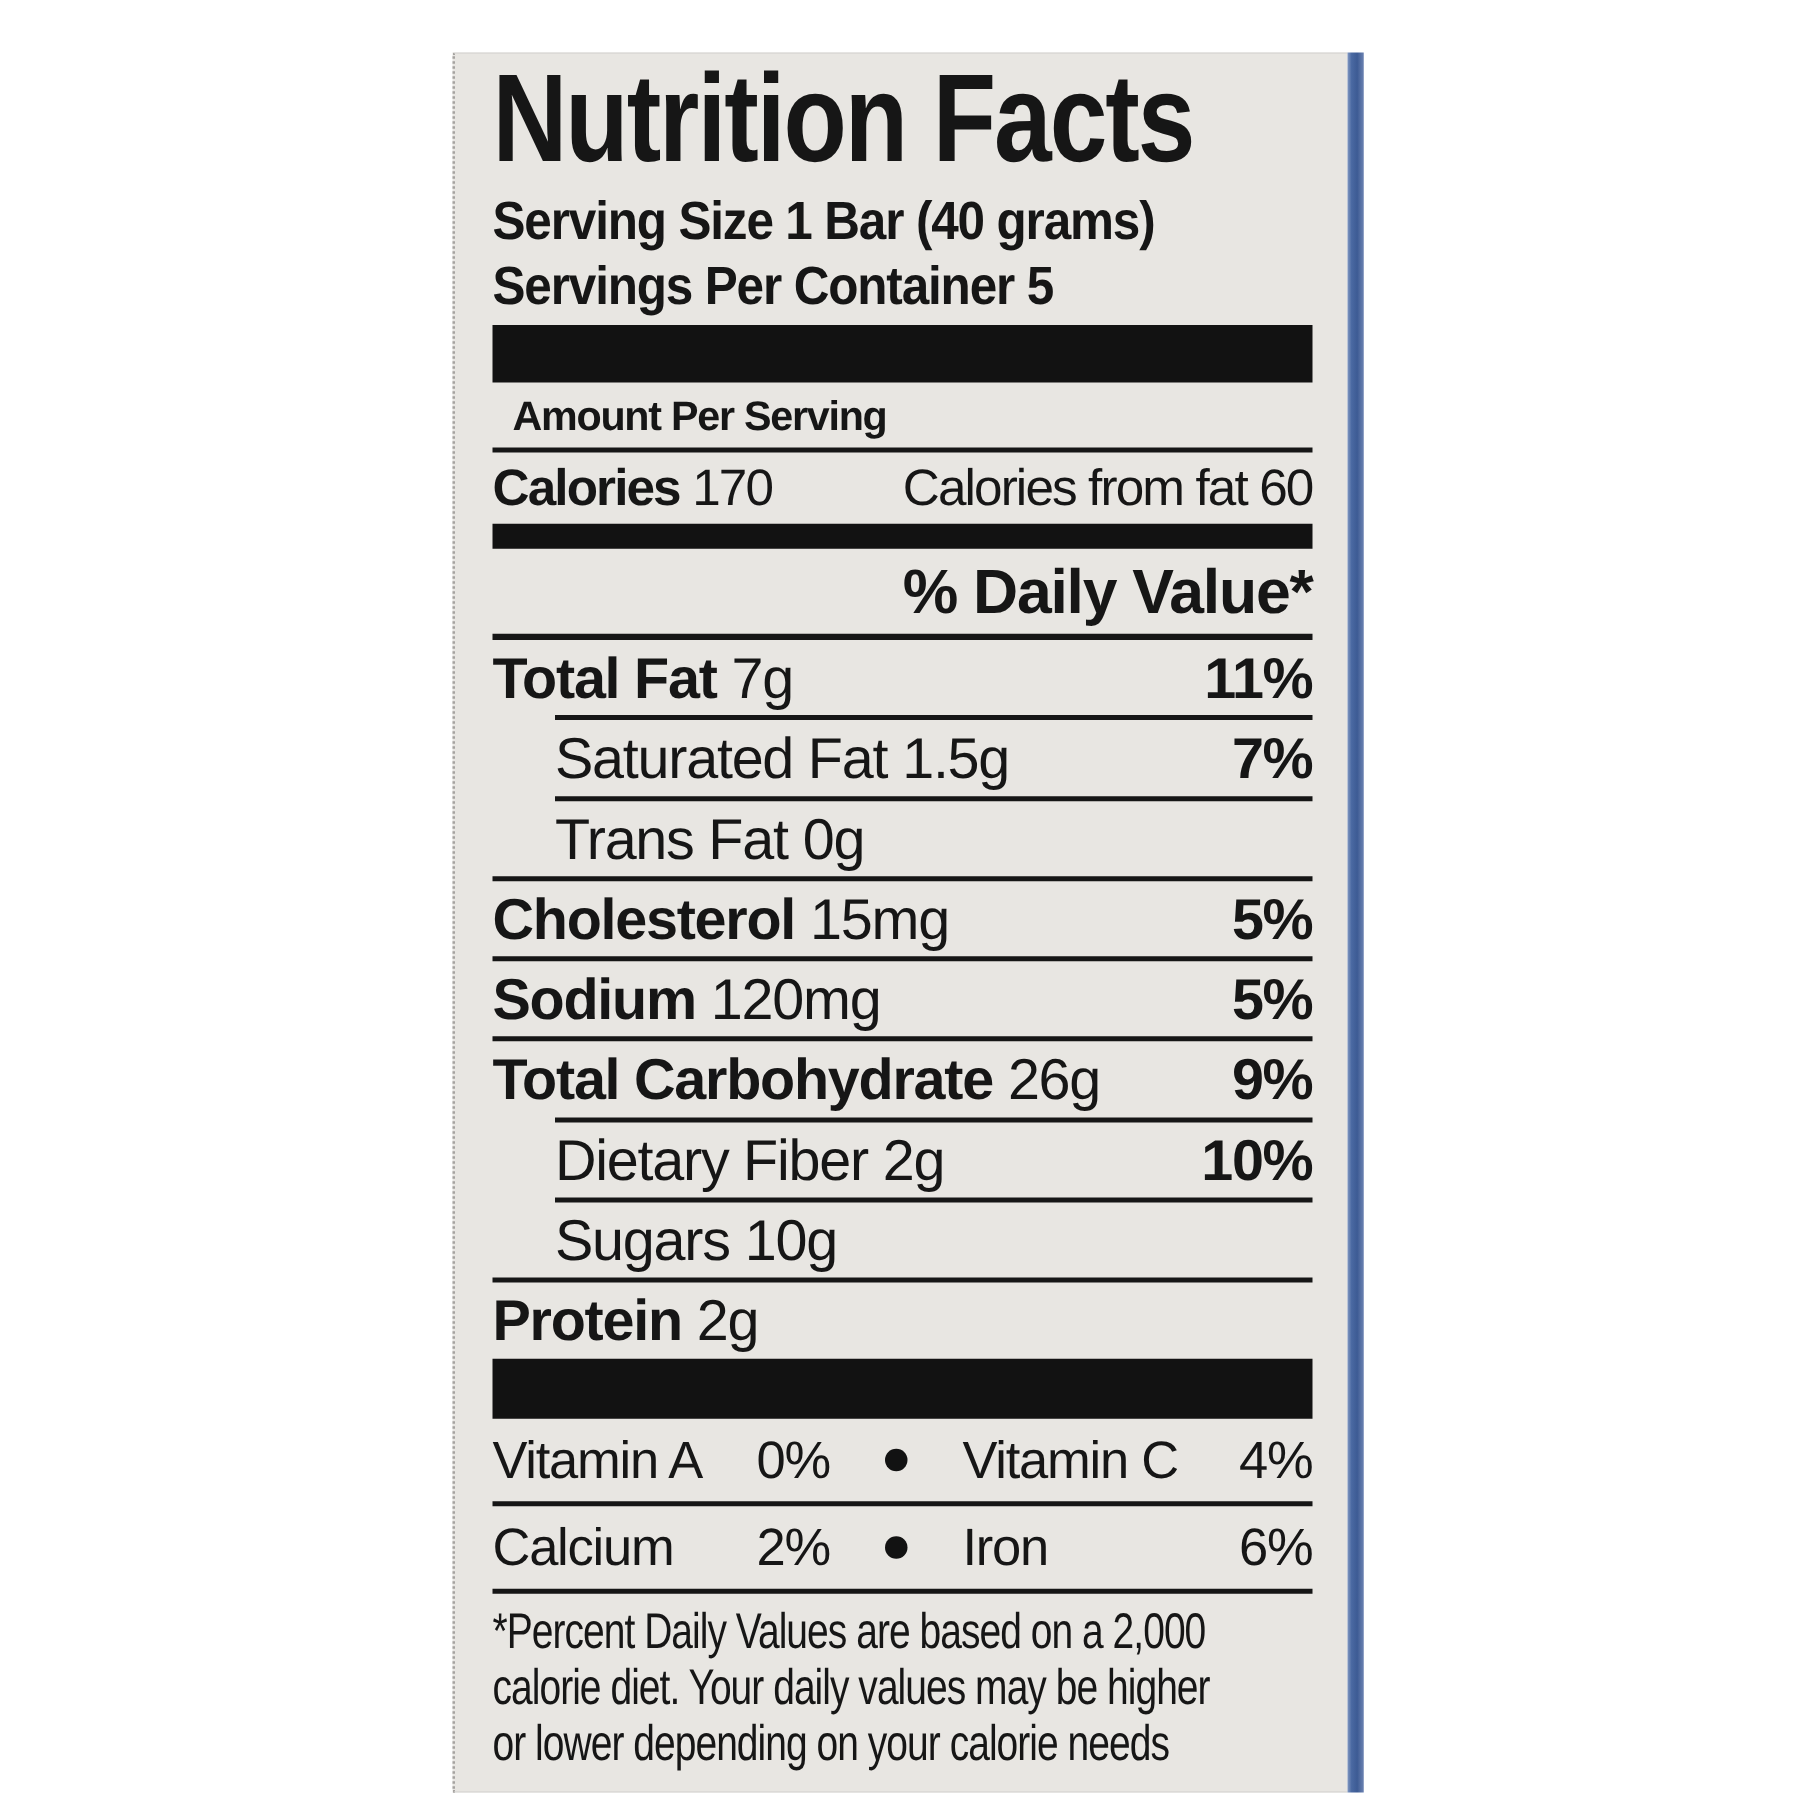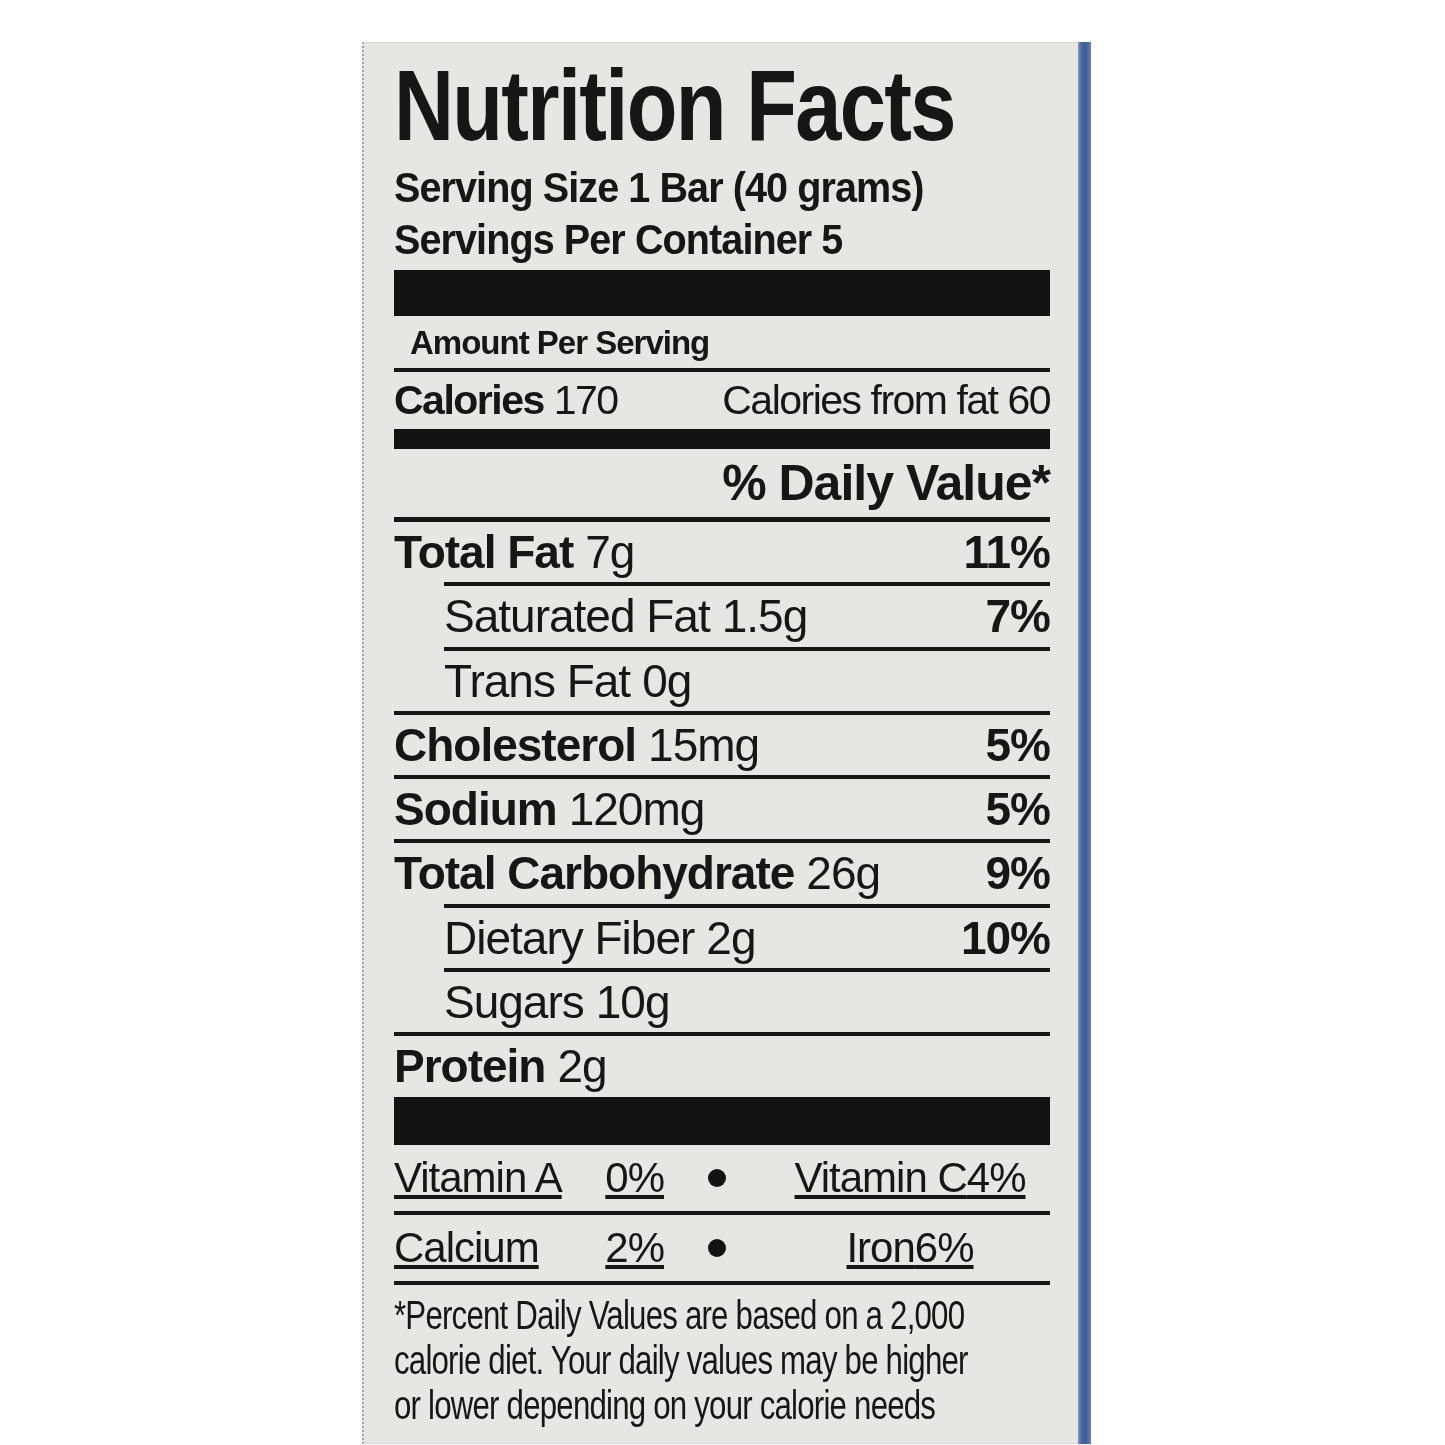--- a/index.html
+++ b/index.html
@@ -25,21 +25,21 @@
     align-items: stretch;
   }
   .nf-label {
     box-sizing: border-box;
     width: 716px;
     min-height: 1355px;
     background: #e8e6e2;
     border-left: 2px dotted #a5a3a0;
     border-top: 1px solid #d8d6d3;
     border-bottom: 1px solid #d8d6d3;
-    padding: 14px 28px 14px 30px;
+    padding: 4px 28px 14px 30px;
     color: #161616;
     letter-spacing: -1px;
   }
   .blue-strip {
     width: 13px;
     background: linear-gradient(to right, #8298c2 0%, #4a69a2 25%, #3d5b94 60%, #6c83b2 100%);
   }
   .nf-title {
     font-size: 100px;
     font-weight: bold;
@@ -114,33 +114,32 @@
   .nrow.indent .nname { font-weight: normal; }
   .nrow .namount { font-weight: normal; margin-left: 12px; }
   .nrow .ndv { font-weight: bold; }
   .vrow {
     display: flex;
     justify-content: space-between;
     align-items: center;
     padding: 10px 0;
     font-size: 42px;
     line-height: 1.1;
-    text-decoration: underline;
   }
   .vrow + .vrow { border-top: 4px solid #161616; gap: 21px; }
   .vcell-l {
     width: 270px;
     display: flex;
     justify-content: space-between;
     align-items: baseline;
   }
   .vcell-r {
     width: 280px;
     display: flex;
-    justify-content: center;
+    justify-content: space-between;
     align-items: baseline;
   }
   .bullet {
     width: 18px;
     height: 18px;
     border-radius: 50%;
     background: #121212;
     font-size: 0;
     overflow: hidden;
   }

